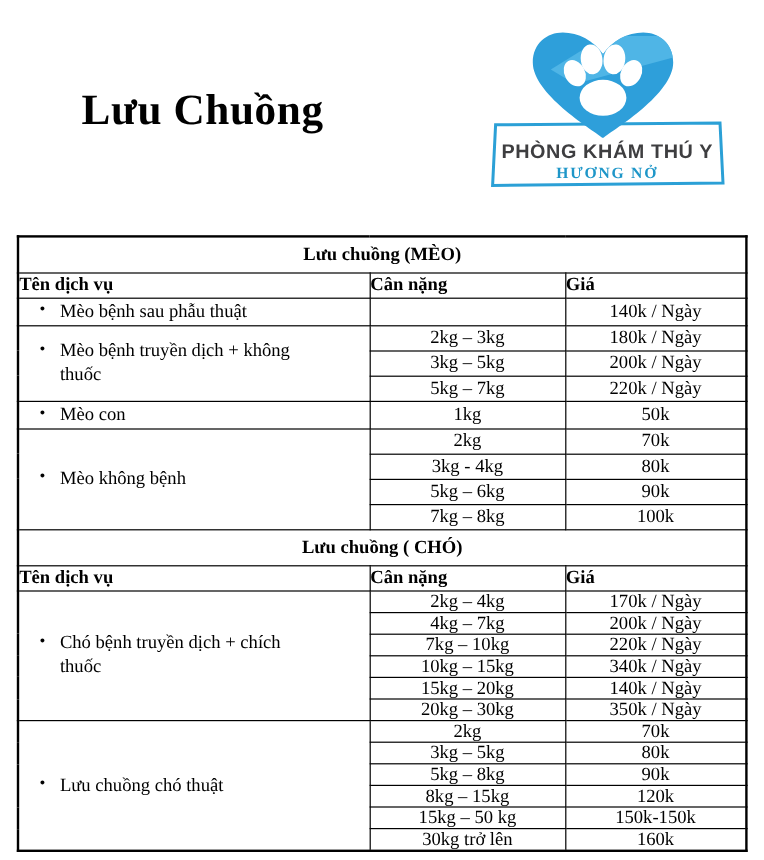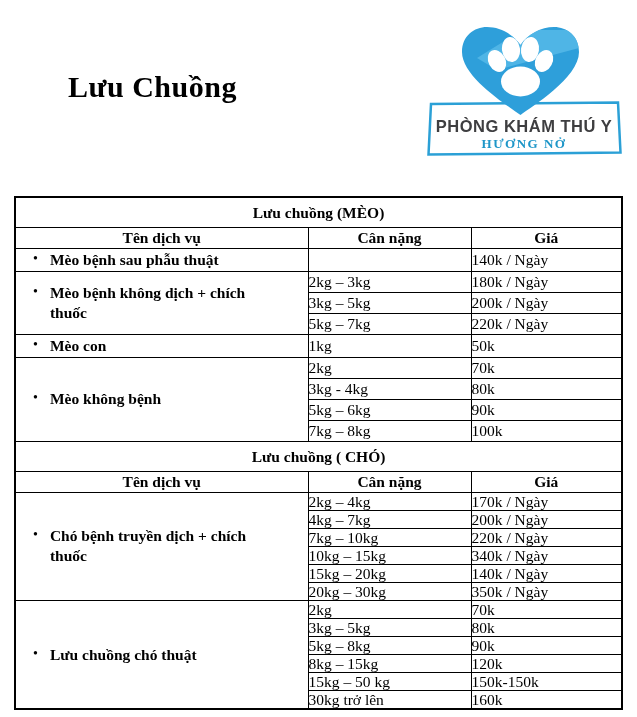--- a/index.html
+++ b/index.html
@@ -3,23 +3,23 @@
 <meta charset="utf-8">
 <style>
   html, body { margin:0; padding:0; }
   body {
     width:637px; height:717px; position:relative; background:#ffffff;
     font-family:"Liberation Serif", serif; color:#000;
     overflow:hidden;
   }
   #doc-title {
     position:absolute; left:68px; top:70px; margin:0;
-    font-size:30px; font-weight:bold; letter-spacing:0.5px;
-  }
-  #logo { position:absolute; left:421px; top:8px; width:202px; height:152px; }
+    font-size:36px; font-weight:bold; letter-spacing:0.5px;
+  }
+  #logo { position:absolute; left:403px; top:8px; width:202px; height:152px; }
   #logo svg { display:block; }
   #banner-name {
     font-family:"Liberation Sans", sans-serif; font-weight:bold;
     font-size:16.5px; letter-spacing:0.5px;
   }
   #banner-subname {
     font-family:"Liberation Serif", serif; font-weight:bold;
     font-size:13px; letter-spacing:1.5px;
   }
   #price-table {
@@ -27,28 +27,28 @@
     border-collapse:collapse; table-layout:fixed;
     border:2px solid #000;
   }
   #price-table td, #price-table th {
     border:1.5px solid #000; padding:0; overflow:hidden;
     font-size:15.5px; line-height:1.1; vertical-align:middle;
   }
   tr.title-row { height:30px; }
   td.tbl-title { font-size:21px; font-weight:bold; text-align:center; }
   tr.header-row { height:21px; }
-  #price-table th { font-weight:bold; text-align:center; }
+  #price-table th { font-weight:bold; text-align:left; }
   tr.t0 { height:21px; }
   tr.t1 { height:17.5px; }
-  td.wt, td.pr { }
+  td.wt, td.pr { text-align:center; }
   td.svc { vertical-align:middle; }
   .svc-wrap { display:flex; align-items:flex-start; padding:1px 52px 1px 17px; }
   .bullet { margin-right:12px; font-size:14px; line-height:1.35; }
-  .svc-text { font-weight:bold; white-space:pre-line; line-height:1.3; }
+  .svc-text { font-weight:normal; white-space:pre-line; line-height:1.3; }
 </style>
 </head>
 <body>
 
 <h1 id="doc-title">Lưu Chuồng</h1>
 
 <div id="logo">
   <svg width="202" height="152" viewBox="0 0 202 152" xmlns="http://www.w3.org/2000/svg">
     <defs>
       <clipPath id="heartClip">
@@ -98,21 +98,21 @@
             <span class="svc-text">Mèo bệnh sau phẫu thuật</span>
           </div>
         </td>
         <td class="wt"></td>
         <td class="pr">140k / Ngày</td>
       </tr>
       <tr class="data-row t0">
         <td class="svc" rowspan="3">
           <div class="svc-wrap">
             <span class="bullet">•</span>
-            <span class="svc-text">Mèo bệnh không dịch + chích
+            <span class="svc-text">Mèo bệnh truyền dịch + không
 thuốc</span>
           </div>
         </td>
         <td class="wt">2kg – 3kg</td>
         <td class="pr">180k / Ngày</td>
       </tr>
       <tr class="data-row t0">
         <td class="wt">3kg – 5kg</td>
         <td class="pr">200k / Ngày</td>
       </tr>

